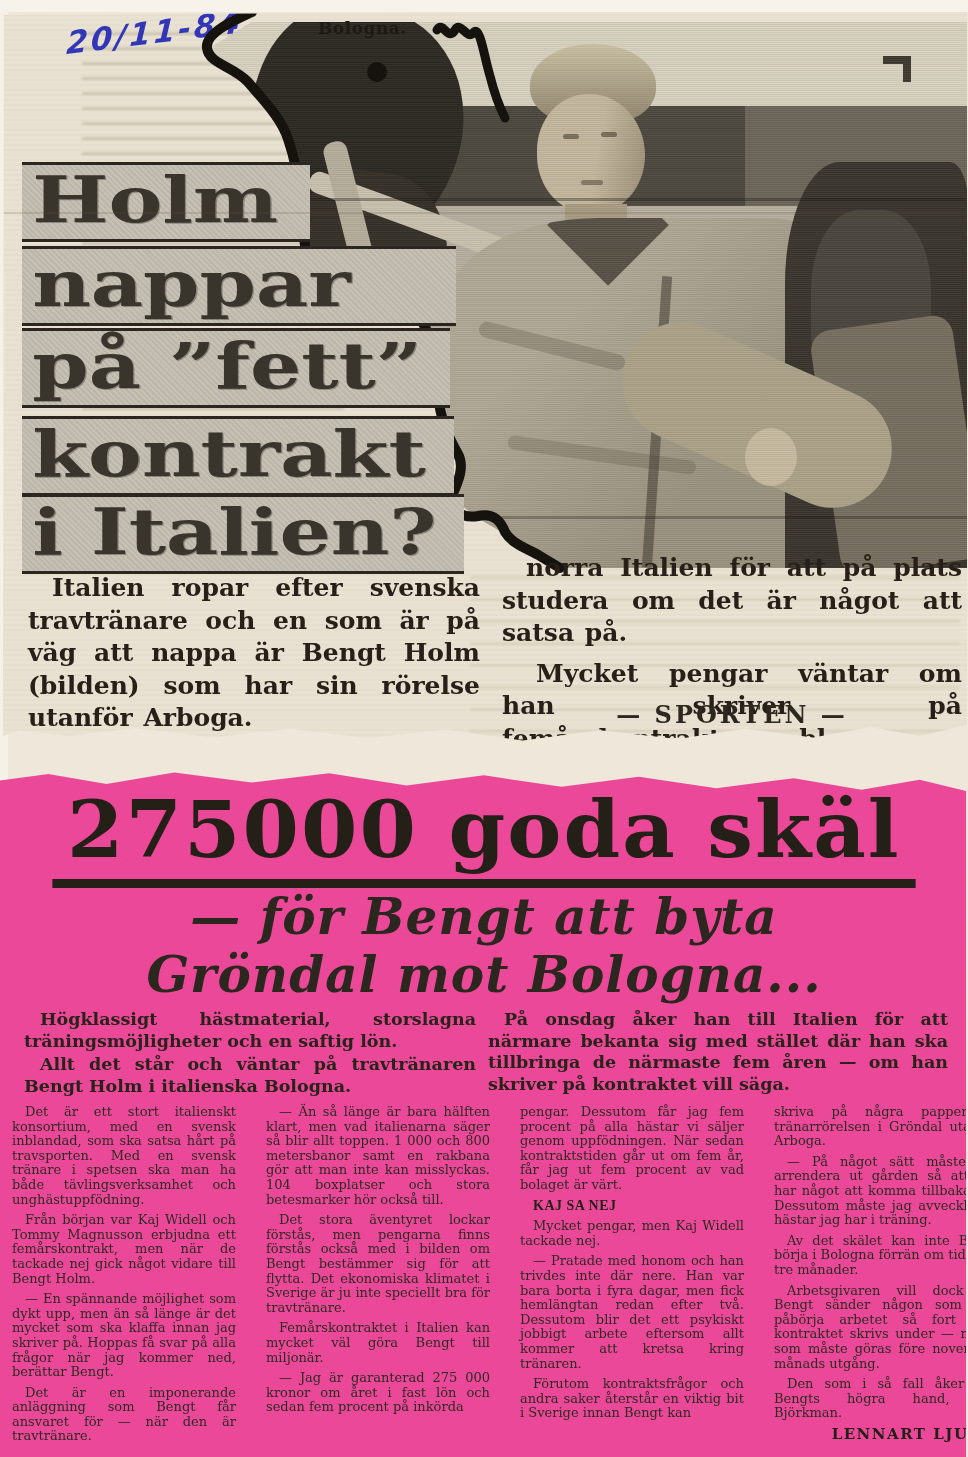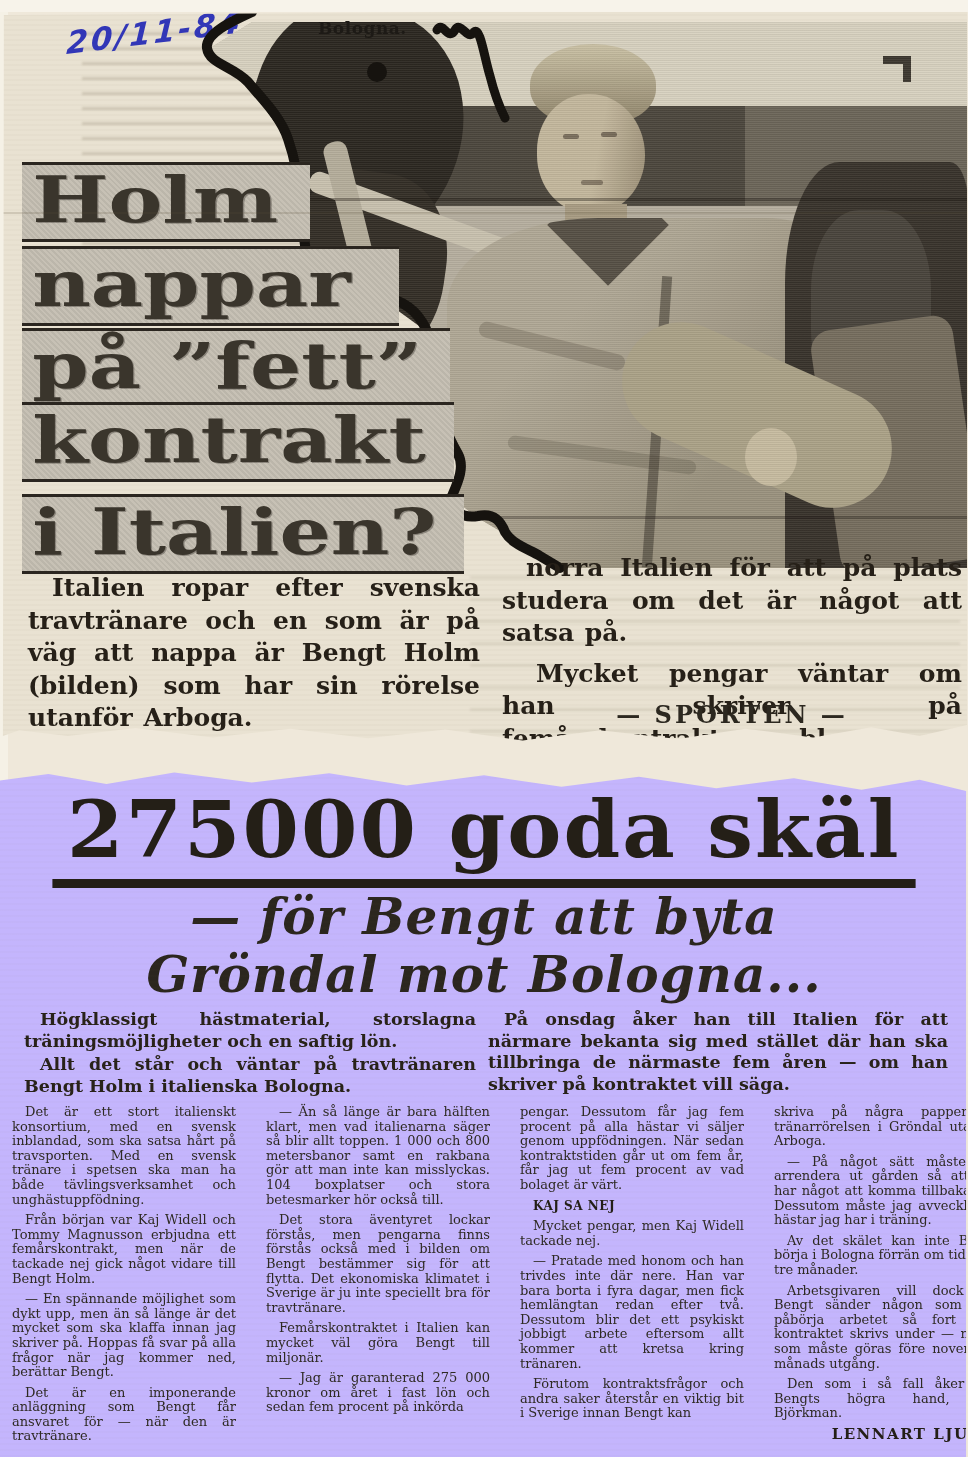--- a/index.html
+++ b/index.html
@@ -75,39 +75,39 @@
   .bologna-label{position:absolute;left:318px;top:12px;font-weight:bold;font-size:17px;color:#1d1a16;z-index:5;letter-spacing:.5px;}
 
   
   .hrow{position:absolute;left:22px;height:74px;background:#c7c1b5;
     border-top:3px solid #2b2620;border-bottom:3px solid #2b2620;z-index:5;
     background-image:repeating-linear-gradient(45deg,rgba(0,0,0,.06) 0 2px,transparent 2px 4px);}
   .hrow span{display:inline-block;font-weight:bold;font-size:63px;line-height:70px;color:#3a352c;
     transform:scaleX(1.28);transform-origin:left center;white-space:nowrap;padding-left:8px;
     text-shadow:1px 1px 0 rgba(40,35,28,.35);}
   .r1{top:156px;width:288px;}
-  .r2{top:240px;width:377px;}
+  .r2{top:240px;width:434px;}
   .r3{top:322px;width:428px;}
-  .r4{top:396px;width:432px;}
+  .r4{top:410px;width:432px;}
   .r5{top:488px;width:442px;}
 
   
   .lead{position:absolute;z-index:5;font-weight:bold;color:#262018;font-size:25px;line-height:32.5px;
     text-align:justify;word-spacing:2px;}
   .lead p{margin:0;}
   .lead p + p{margin-top:8px;text-indent:34px;}
   .lead p:first-child{text-indent:24px;}
   .lead-left{left:28px;top:566px;width:452px;}
   .lead-right{left:502px;top:546px;width:460px;}
   .sporten-wrap{position:absolute;left:502px;top:694px;width:460px;height:25px;overflow:hidden;z-index:5;text-align:center;}
   .sporten-wrap div{font-weight:bold;font-size:24px;letter-spacing:3px;color:#2c2820;line-height:30px;}
   .crease-a{position:absolute;left:0;top:206px;width:968px;height:2px;background:rgba(90,78,58,.18);z-index:6;}
 
   
-  .clip2{position:absolute;left:0;top:741px;width:968px;height:716px;background:#c4b5fd;
+  .clip2{position:absolute;left:0;top:741px;width:968px;height:716px;background:#ec4899;
     clip-path:polygon(0 5.5%, 5% 4.6%, 11% 6%, 18% 4.4%, 26% 5.8%, 34% 4.5%, 42% 6.2%, 50% 4.8%,
       58% 6.4%, 66% 5%, 74% 6.6%, 82% 5.2%, 89% 6.8%, 95% 5.4%, 99.8% 7%, 99.8% 100%, 0 100%);}
   .clip2::after{content:"";position:absolute;inset:0;
     background:repeating-linear-gradient(0deg,rgba(120,105,80,.025) 0 2px,transparent 2px 6px);pointer-events:none;}
 
   .h275{position:absolute;left:0;top:48px;width:968px;text-align:center;z-index:3;}
   .h275 span{display:inline-block;font-weight:bold;font-size:78px;line-height:82px;color:#241f17;
     letter-spacing:2px;border-bottom:9px solid #241f17;padding:0 14px 8px;transform:scaleX(1.04);}
   .sub1,.sub2{position:absolute;left:0;width:968px;text-align:center;font-weight:bold;font-style:italic;
     color:#2b261e;font-size:50px;line-height:56px;letter-spacing:1px;}
@@ -118,21 +118,21 @@
   .intro p{margin:0;text-indent:16px;}
   .intro p + p{margin-top:2px;}
   .intro-left{left:24px;width:452px;}
   .intro-right{left:488px;width:460px;}
 
   .bodycols{position:absolute;left:12px;top:364px;width:944px;display:grid;
     grid-template-columns:repeat(4,224px);column-gap:30px;z-index:2;
     font-size:13px;line-height:14.6px;color:#2e2a23;text-align:justify;}
   .bodycols p{margin:0 0 6px;text-indent:13px;}
   .bodycols p.noindent{text-indent:0;}
-  .subhead{font-weight:bold;font-size:12px;letter-spacing:.5px;margin:12px 0 4px;text-indent:0;color:#241f17;}
+  .subhead{font-weight:bold;font-size:14px;letter-spacing:.5px;margin:12px 0 4px;text-indent:0;color:#241f17;font-family:Liberation Serif, serif;}
   .byline{font-weight:bold;font-size:15px;letter-spacing:1.5px;text-align:right;margin-top:10px;color:#241f17;}
 </style>
 </head>
 <body>
 
 <div class="scan">
   <div class="topstrip"></div>
 
   <section class="clip1">
     <div class="ghost"></div>

